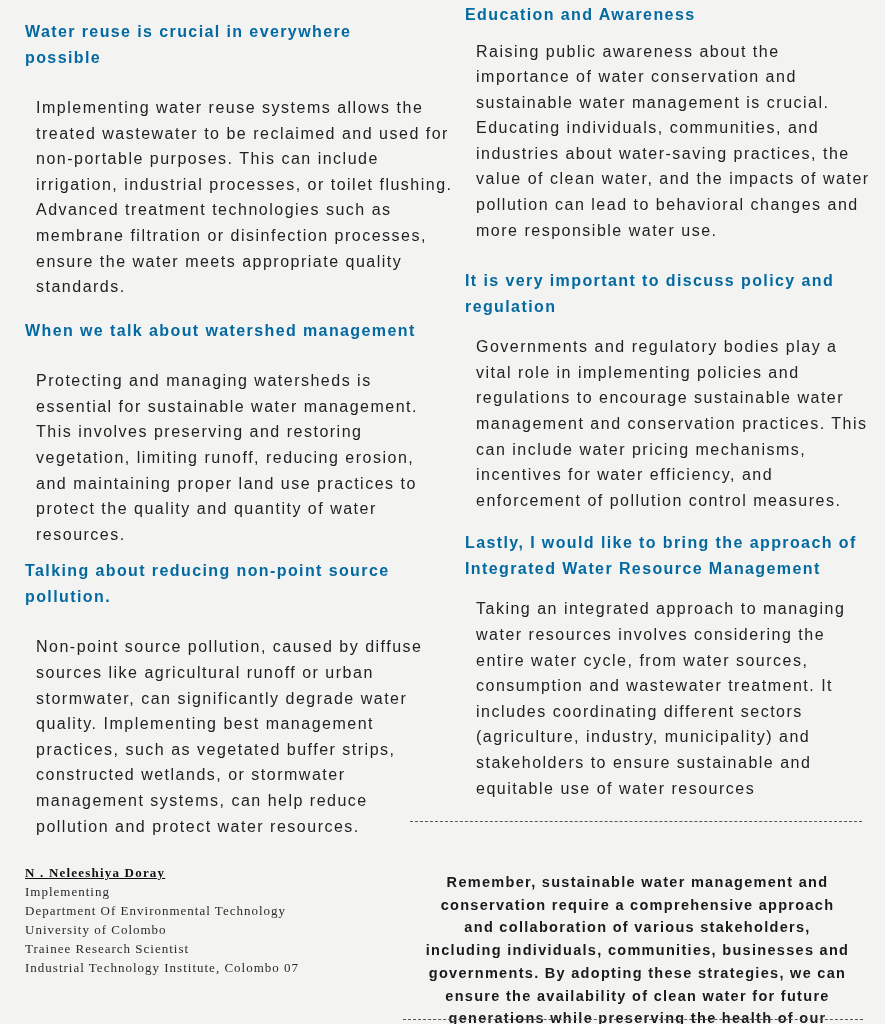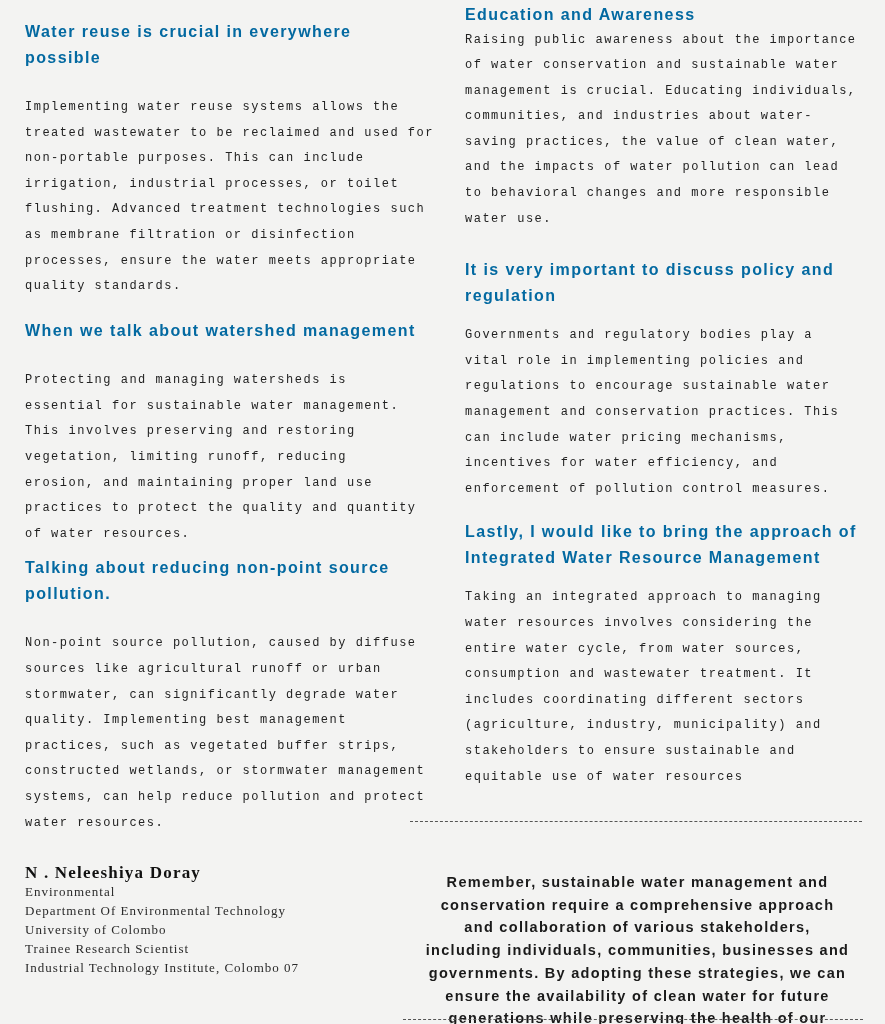--- a/index.html
+++ b/index.html
@@ -1,41 +1,41 @@
 <!DOCTYPE html>
 <html><head>
 <meta charset="utf-8">
 <style>
   html,body{margin:0;padding:0;}
   body{width:885px;height:1024px;background:#f3f3f2;position:relative;overflow:hidden;
        font-family:"Liberation Sans",sans-serif;color:#1e1e1e;}
   .col{position:absolute;}
   .h{color:#0369a1;font-weight:bold;font-size:16px;letter-spacing:1.4px;line-height:25.5px;margin:0;}
-  .p{font-size:12px;letter-spacing:1.5px;line-height:25.6px;margin:0;color:#222;font-family:Liberation Mono, monospace;}
+  .p{font-size:16px;letter-spacing:1.5px;line-height:25.6px;margin:11px;color:#222;}
   .author{font-family:"Liberation Serif",serif;}
-  .author .name{font-weight:bold;font-size:17px;letter-spacing:1.2px;line-height:19px;color:#111;}
+  .author .name{font-weight:bold;font-size:13px;letter-spacing:1.2px;line-height:19px;color:#111;text-decoration:underline;}
   .author .ln{font-size:13px;letter-spacing:1px;line-height:19px;color:#2a2a2a;}
   .quote{font-weight:bold;font-size:14.5px;letter-spacing:1.3px;line-height:22.7px;text-align:center;color:#1a1a1a;margin-top:37px;}
   .dash{position:absolute;border-top:1px dashed #555;height:0;}
 </style>
 </head>
 <body>
 
 <div class="col" style="left:25px;top:19px;width:420px;">
   <h2 class="h" style="width:360px;">Water reuse is crucial in everywhere possible</h2>
   <p class="p" style="margin-top:25px;width:418px;">Implementing water reuse systems allows the treated wastewater to be reclaimed and used for non-portable purposes. This can include irrigation, industrial processes, or toilet flushing. Advanced treatment technologies such as membrane filtration or disinfection processes, ensure the water meets appropriate quality standards.</p>
   <h2 class="h" style="margin-top:18px;">When we talk about watershed management</h2>
   <p class="p" style="margin-top:25px;width:400px;">Protecting and managing watersheds is essential for sustainable water management. This involves preserving and restoring vegetation, limiting runoff, reducing erosion, and maintaining proper land use practices to protect the quality and quantity of water resources.</p>
   <h2 class="h" style="margin-top:8px;width:400px;">Talking about reducing non-point source pollution.</h2>
   <p class="p" style="margin-top:25px;width:405px;">Non-point source pollution, caused by diffuse sources like agricultural runoff or urban stormwater, can significantly degrade water quality. Implementing best management practices, such as vegetated buffer strips, constructed wetlands, or stormwater management systems, can help reduce pollution and protect water resources.</p>
 </div>
 
 <div class="col author" style="left:25px;top:863px;width:380px;">
   <div class="name">N . Neleeshiya Doray</div>
-  <div class="ln">Environmental</div>
+  <div class="ln">Implementing</div>
   <div class="ln">Department Of Environmental Technology</div>
   <div class="ln">University of Colombo</div>
   <div class="ln">Trainee Research Scientist</div>
   <div class="ln">Industrial Technology Institute, Colombo 07</div>
 </div>
 
 <div class="col" style="left:465px;top:2px;width:405px;">
   <h2 class="h">Education and Awareness</h2>
   <p class="p" style="width:400px;">Raising public awareness about the importance of water conservation and sustainable water management is crucial. Educating individuals, communities, and industries about water-saving practices, the value of clean water, and the impacts of water pollution can lead to behavioral changes and more responsible water use.</p>
   <h2 class="h" style="margin-top:25px;width:400px;">It is very important to discuss policy and regulation</h2>

